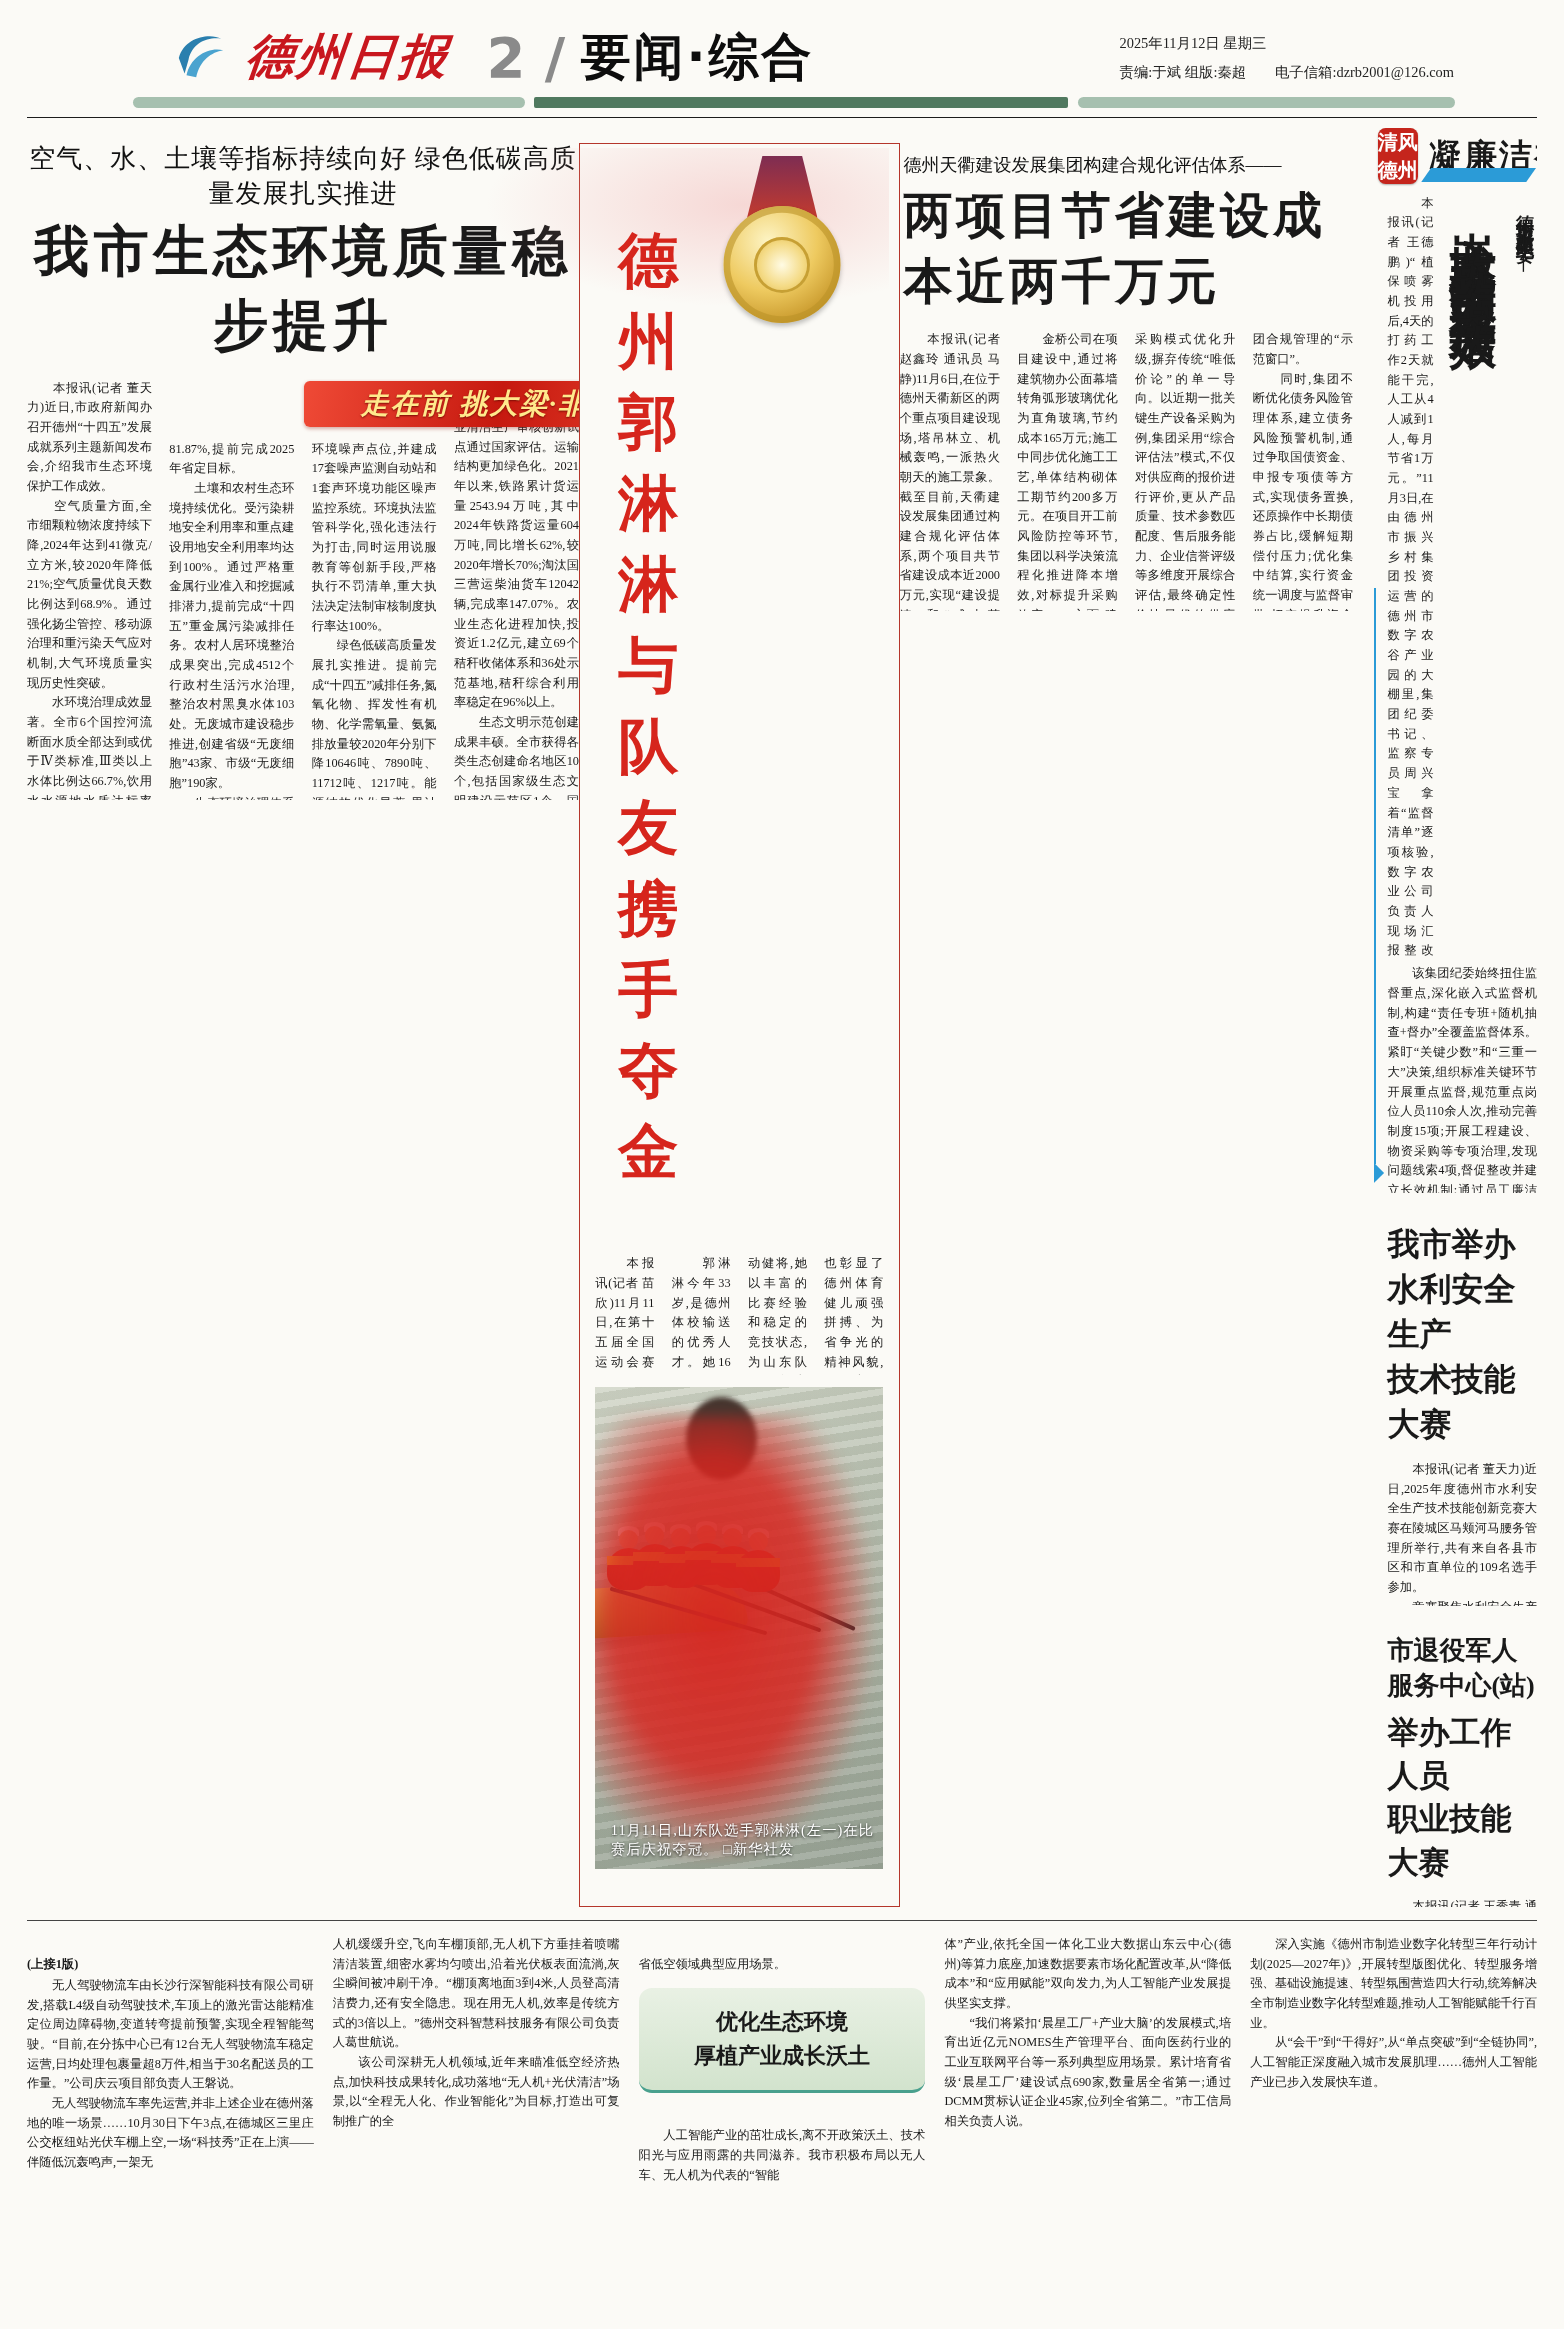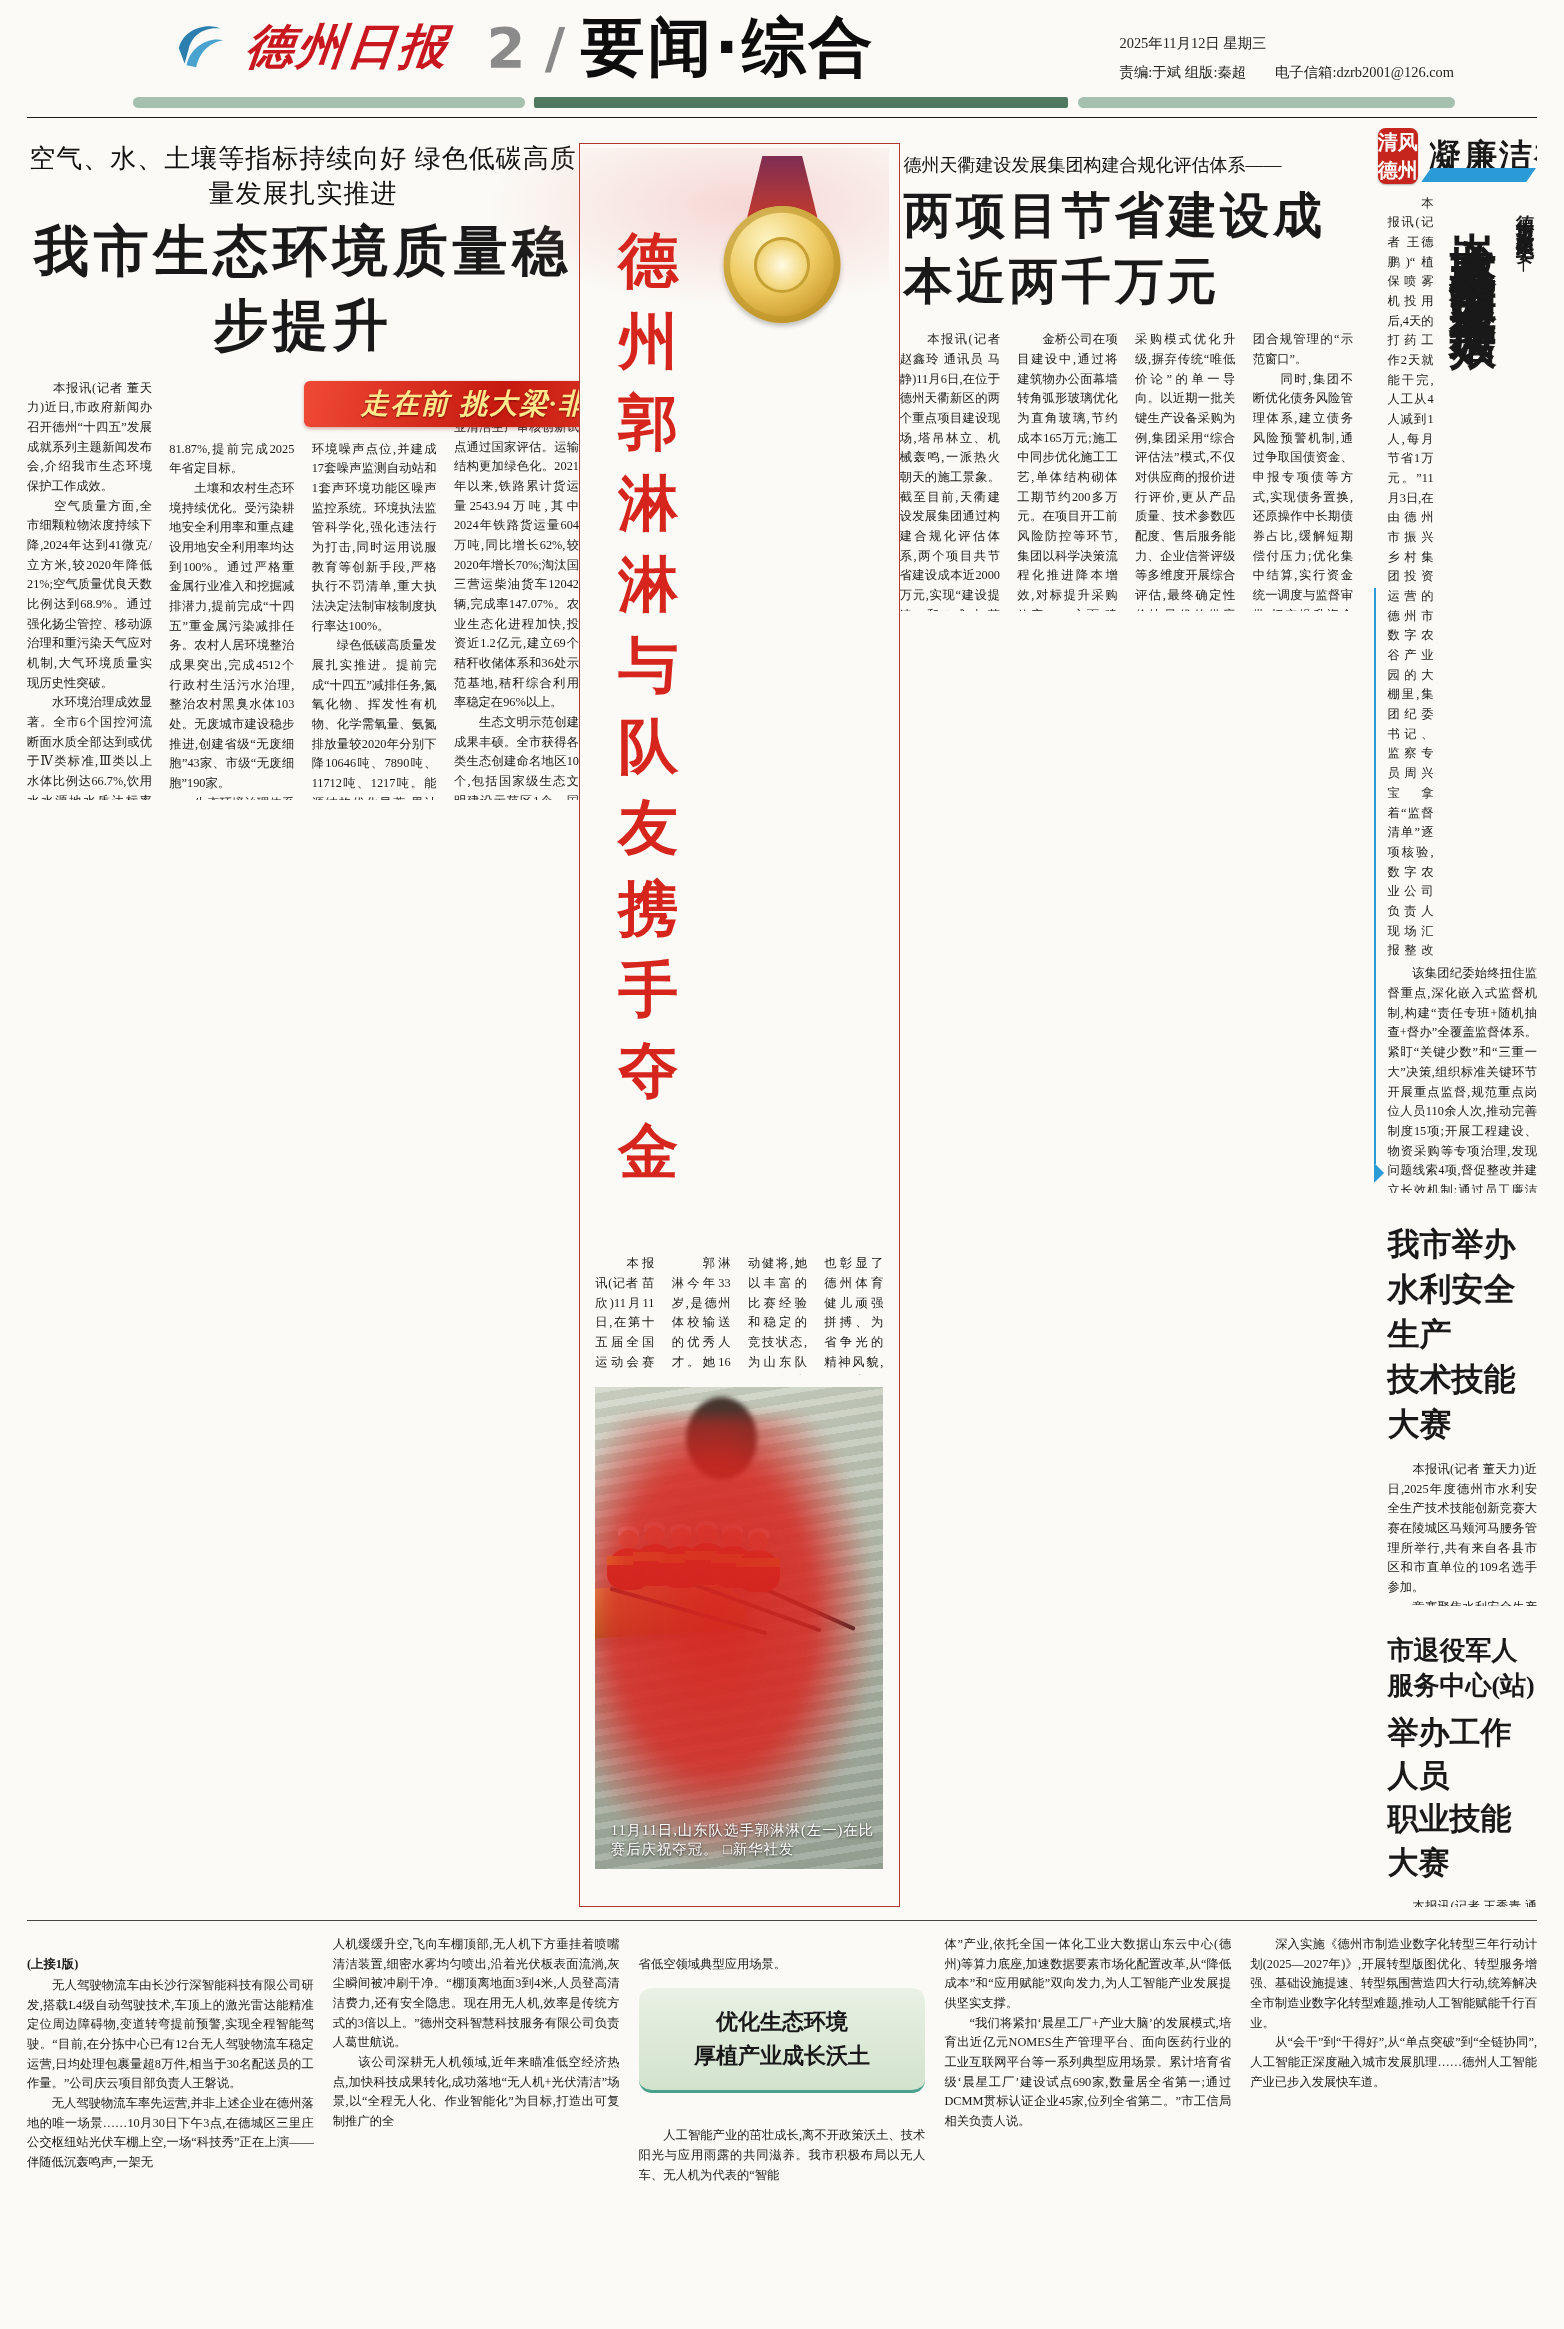--- a/index.html
+++ b/index.html
@@ -5,21 +5,21 @@
   html,body{margin:0;padding:0;background:#d8d8d8;}
   .page{width:1564px;height:2330px;margin:0 auto;background:#fbfaf6;box-sizing:border-box;
         padding:9.6px 27px 15.4px;position:relative;overflow:hidden;
         font-family:"Liberation Serif","DejaVu Serif",serif;color:#191919;}
   
   .masthead{display:flex;justify-content:space-between;align-items:flex-end;height:81px;padding:0 58px 0 144px;}
   .mast-left{display:flex;align-items:center;gap:15.4px;}
   .logo-mark{width:60px;height:56px;flex:0 0 auto;}
   .logo-name{font-size:48px;font-weight:bold;font-style:italic;color:#c8171e;letter-spacing:2.9px;transform:skewX(-6deg);}
   .page-no{font-size:56px;font-weight:900;color:#8a8a8a;font-family:"DejaVu Sans",sans-serif;margin-left:21px;}
-  .section-name{font-size:64px;font-weight:900;font-family:"DejaVu Sans",sans-serif;letter-spacing:2.9px;color:#0d0d0d;}
+  .section-name{font-size:50px;font-weight:900;font-family:"DejaVu Sans",sans-serif;letter-spacing:2.9px;color:#0d0d0d;}
   .mast-right{font-size:14.4px;line-height:2.0;padding-bottom:3.8px;color:#222;}
   .mast-right .editors span{margin-right:25px;}
   
   .green-bars{position:relative;height:12.5px;margin-top:5.8px;}
   .gbar{position:absolute;top:1px;height:10.6px;border-radius:5.8px;}
   .gbar.b1{left:106px;width:392px;background:#a6c0af;}
   .gbar.b2{left:507px;width:534px;background:#50795f;border-radius:1.9px;}
   .gbar.b3{left:1051px;width:377px;background:#a6c0af;}
   .top-rule{border-top:1.9px solid #1c1c1c;margin-top:8.6px;}
   

